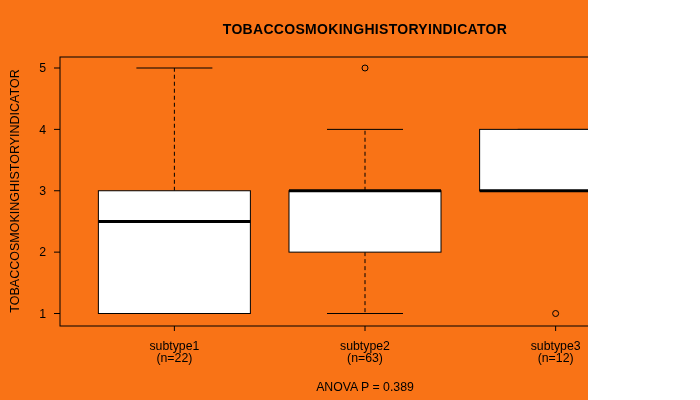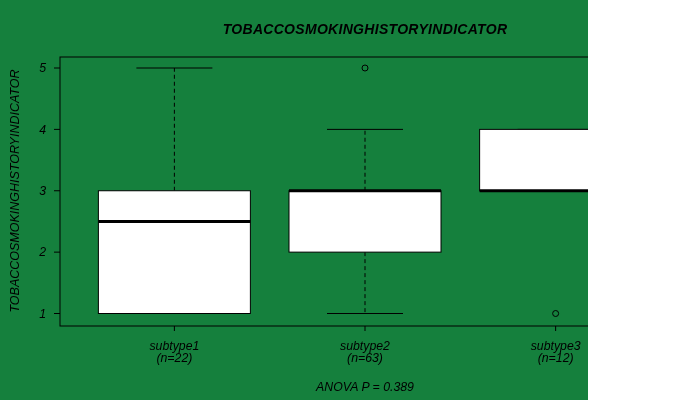--- a/index.html
+++ b/index.html
@@ -1,18 +1,18 @@
 <!DOCTYPE html>
 <html><head>
 <meta charset="utf-8">
 <style>
   html,body{margin:0;padding:0;background:#fff;}
   .figure{
-    position:relative;width:588px;height:400px;background:#15803d;overflow:hidden;
-    font-family:"Liberation Sans",sans-serif;color:#000;font-style:italic;
+    position:relative;width:588px;height:400px;background:#f97316;overflow:hidden;
+    font-family:"Liberation Sans",sans-serif;color:#000;
   }
   .title{
     position:absolute;left:60px;top:21px;width:610px;text-align:center;
     font-weight:bold;font-size:14px;letter-spacing:0.3px;white-space:nowrap;
   }
   .ylabel{
     position:absolute;left:15px;top:191px;white-space:nowrap;font-size:12.5px;
     transform:translate(-50%,-50%) rotate(-90deg);
   }
   .annotation{

